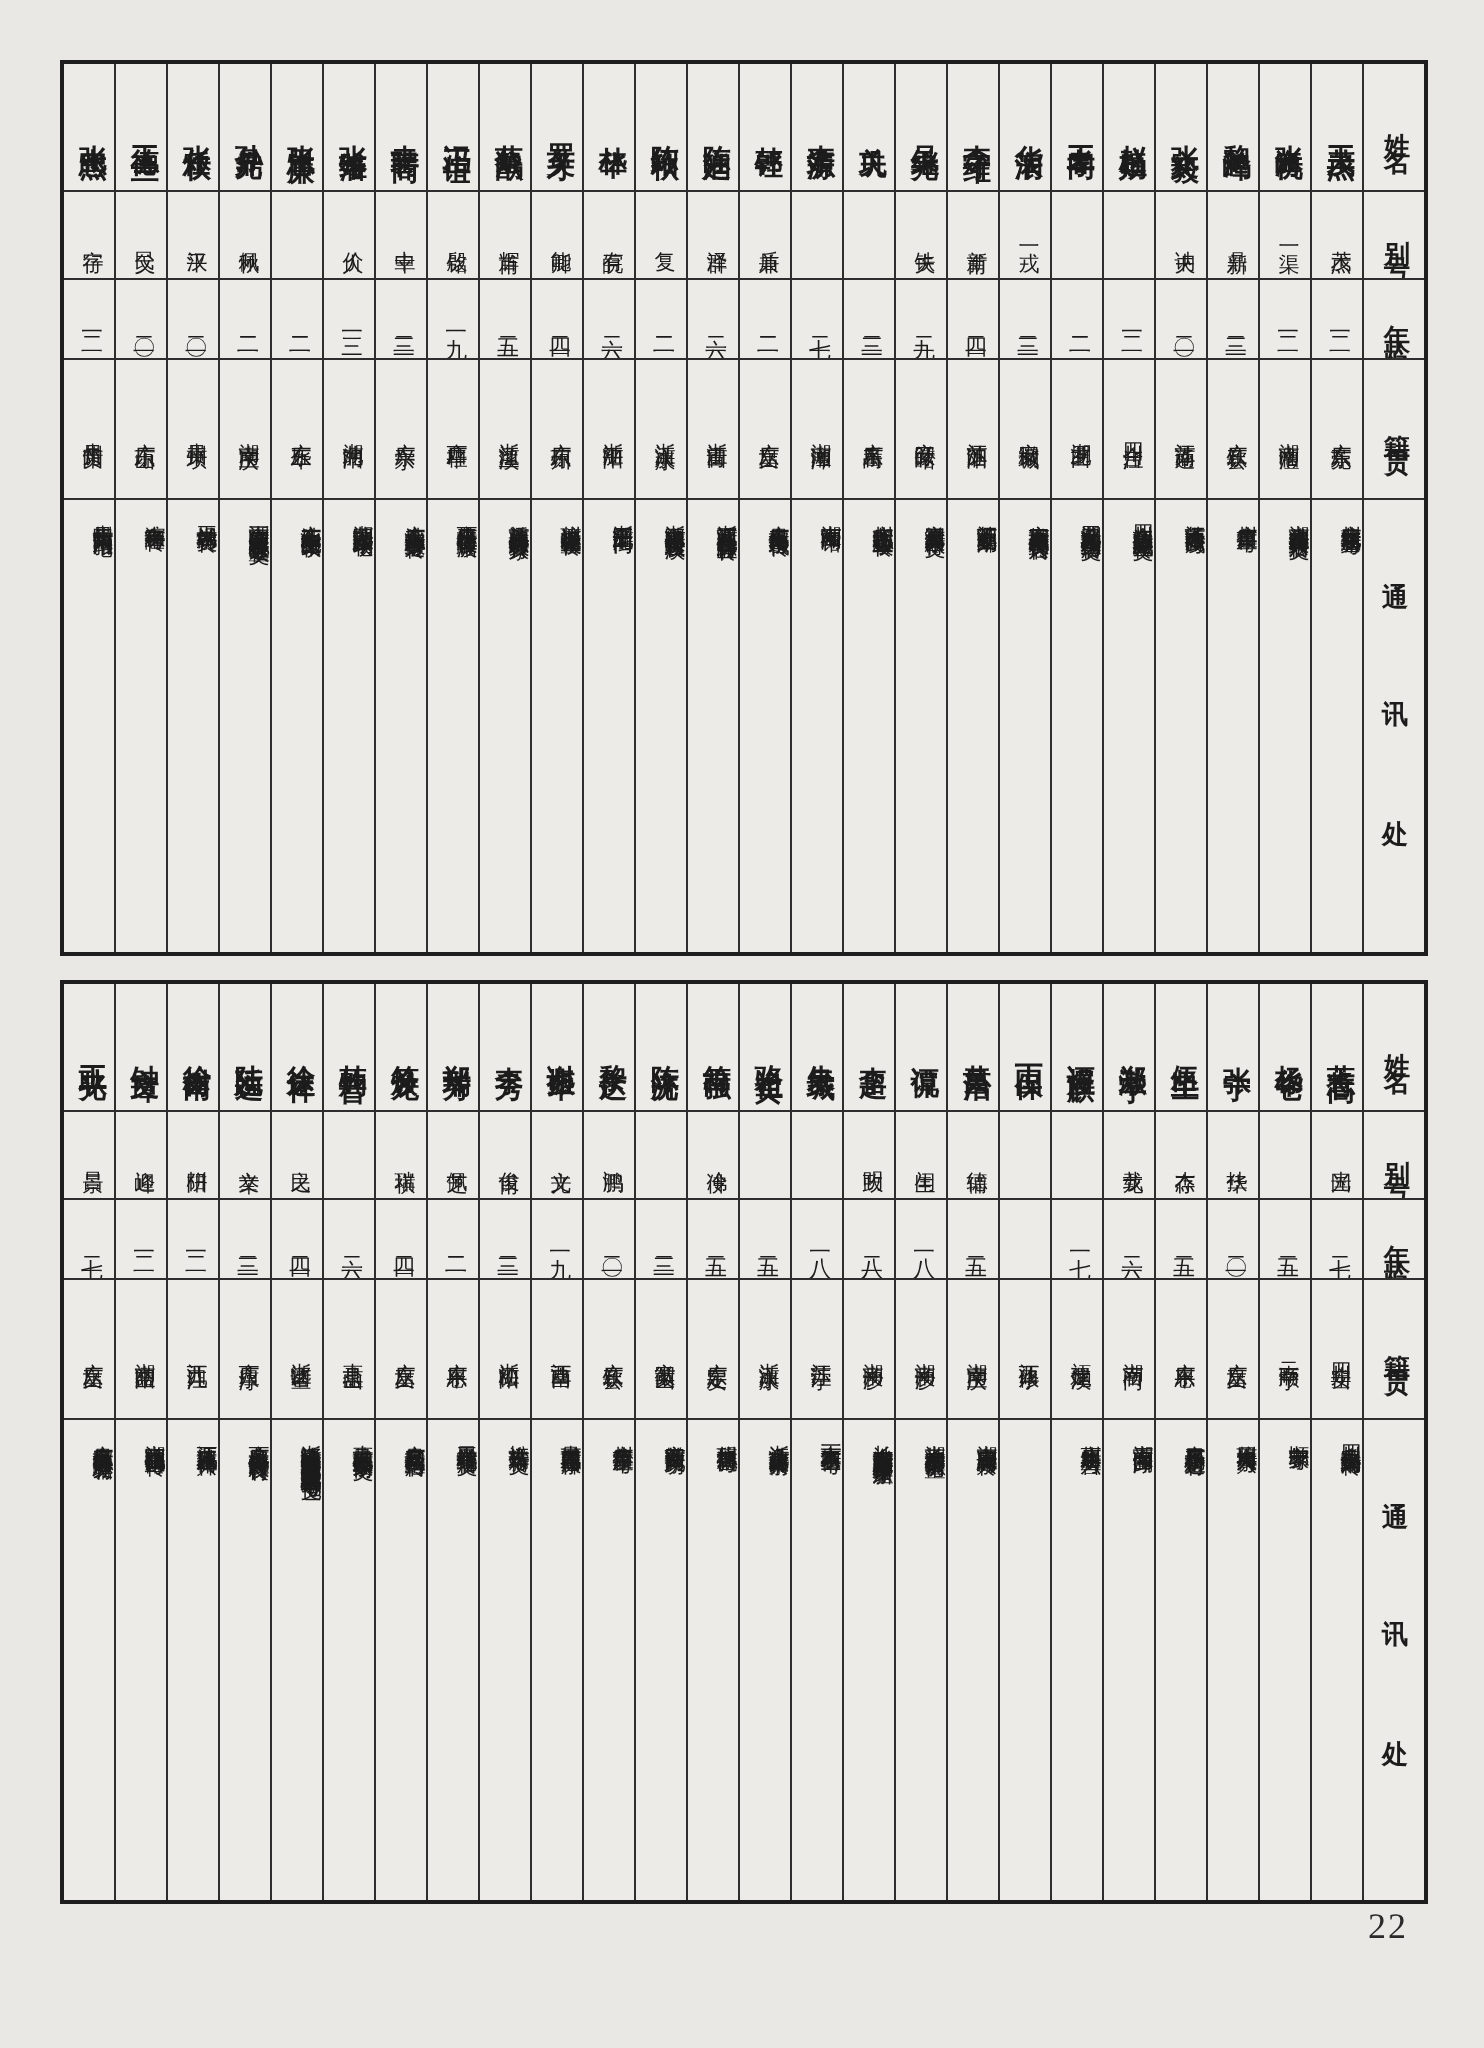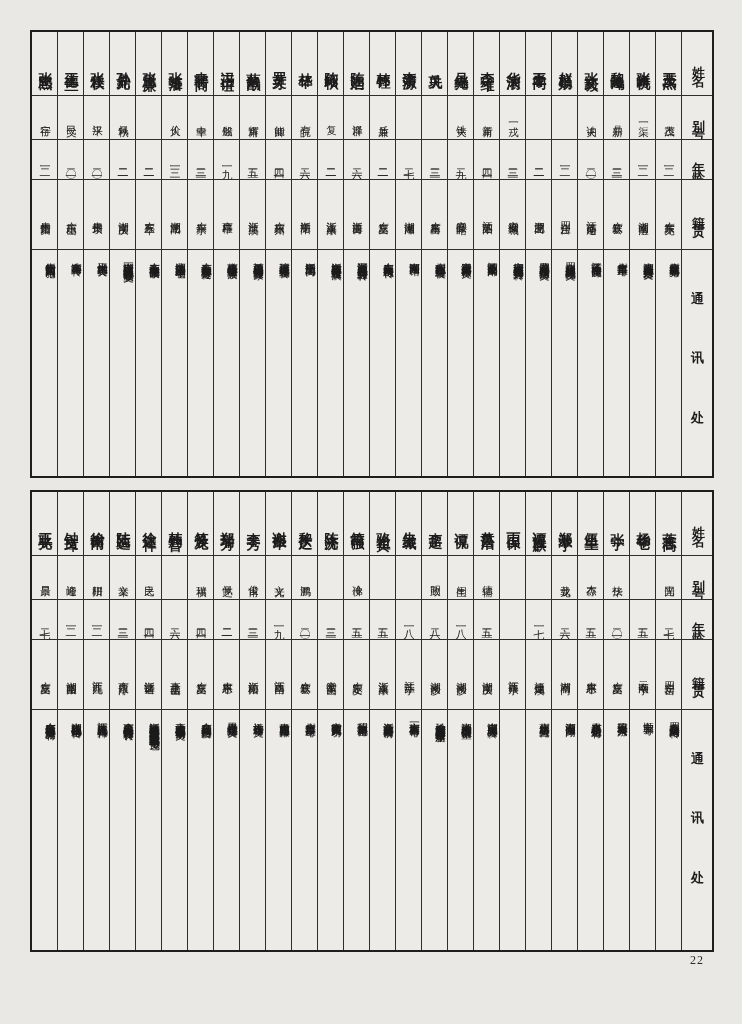--- a/index.html
+++ b/index.html
@@ -33,21 +33,21 @@
   .cell.native{height:70px;font-size:10.5px;line-height:24px;letter-spacing:1px;}
   .cell.address{
     flex:1;border-bottom:none;
     font-size:10.5px;line-height:12.5px;letter-spacing:0.5px;
     text-align:start;padding:4px 1px 2px 0;
   }
   .col.header .cell{font-weight:bold;font-size:13px;letter-spacing:8px;line-height:28px;}
   .col.header .cell.address{letter-spacing:60px;padding-top:30px;text-align:start;line-height:28px;}
   .page-number{
     position:absolute;top:953px;right:38px;
-    font-size:12px;color:#2a2a2a;letter-spacing:1px;
+    font-size:18px;color:#2a2a2a;letter-spacing:1px;
   }
 </style>
 </head>
 <body>
 
 <div class="page">
   <div class="table" id="table-top">
   <div class="col header">
     <div class="cell name">姓名</div>
     <div class="cell alias">别号</div>

